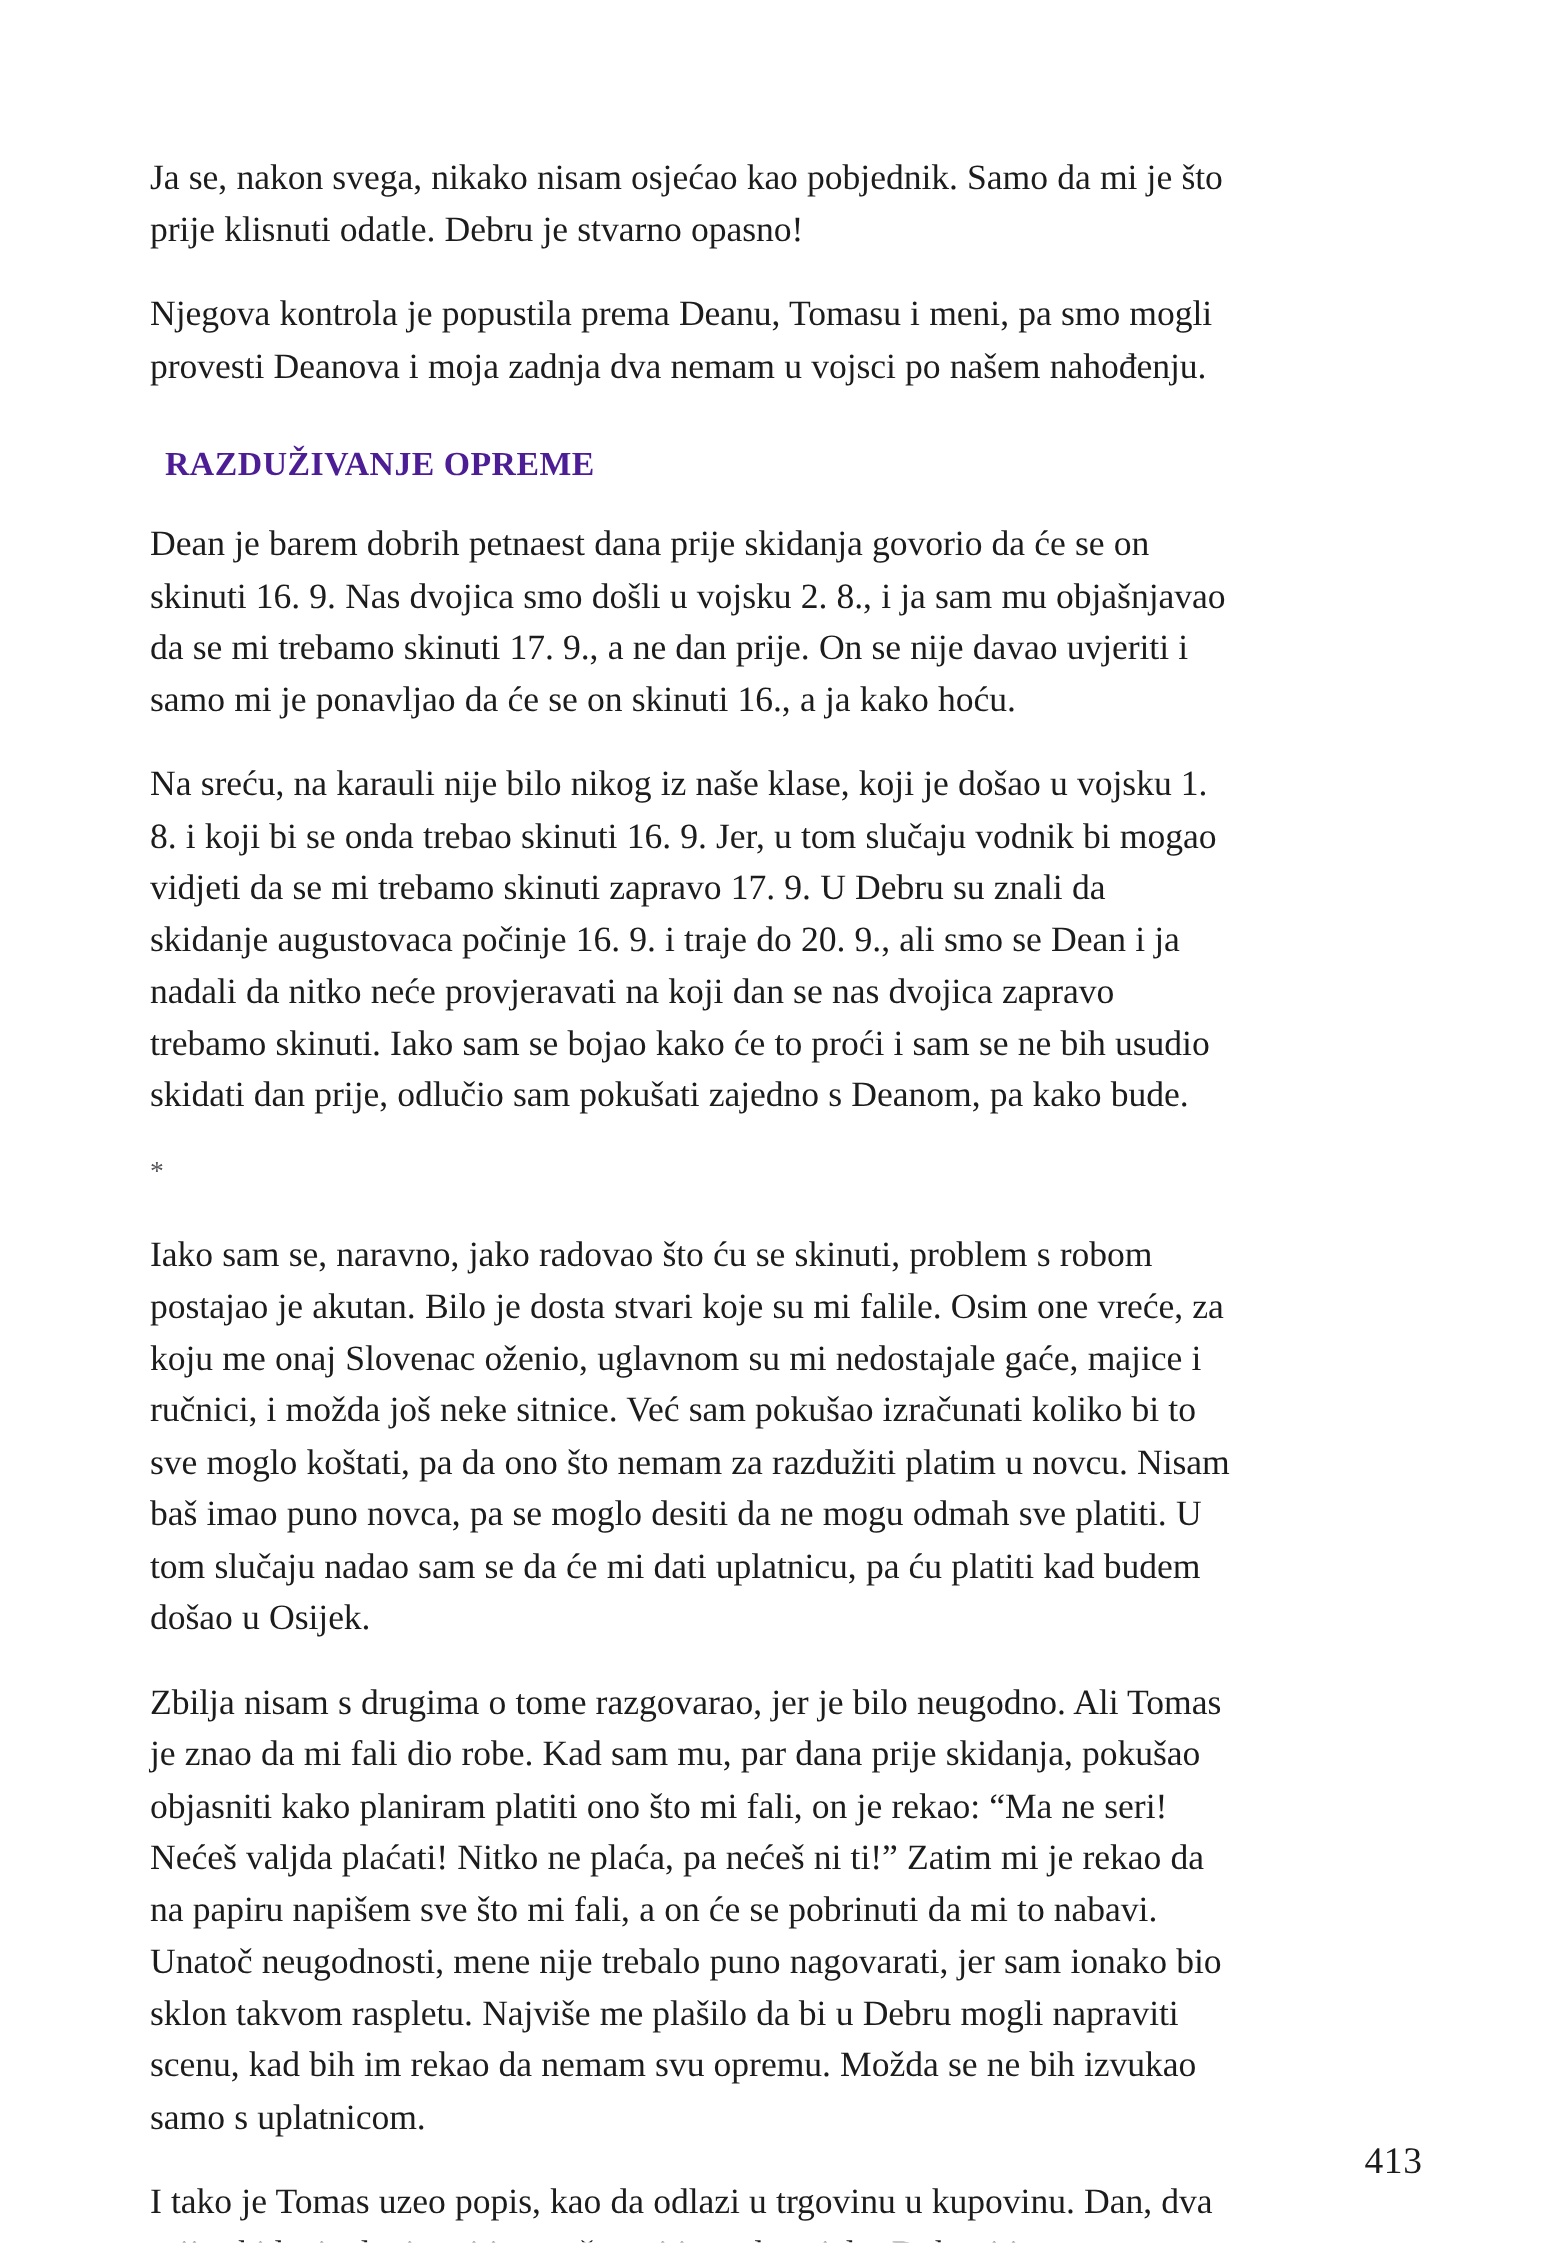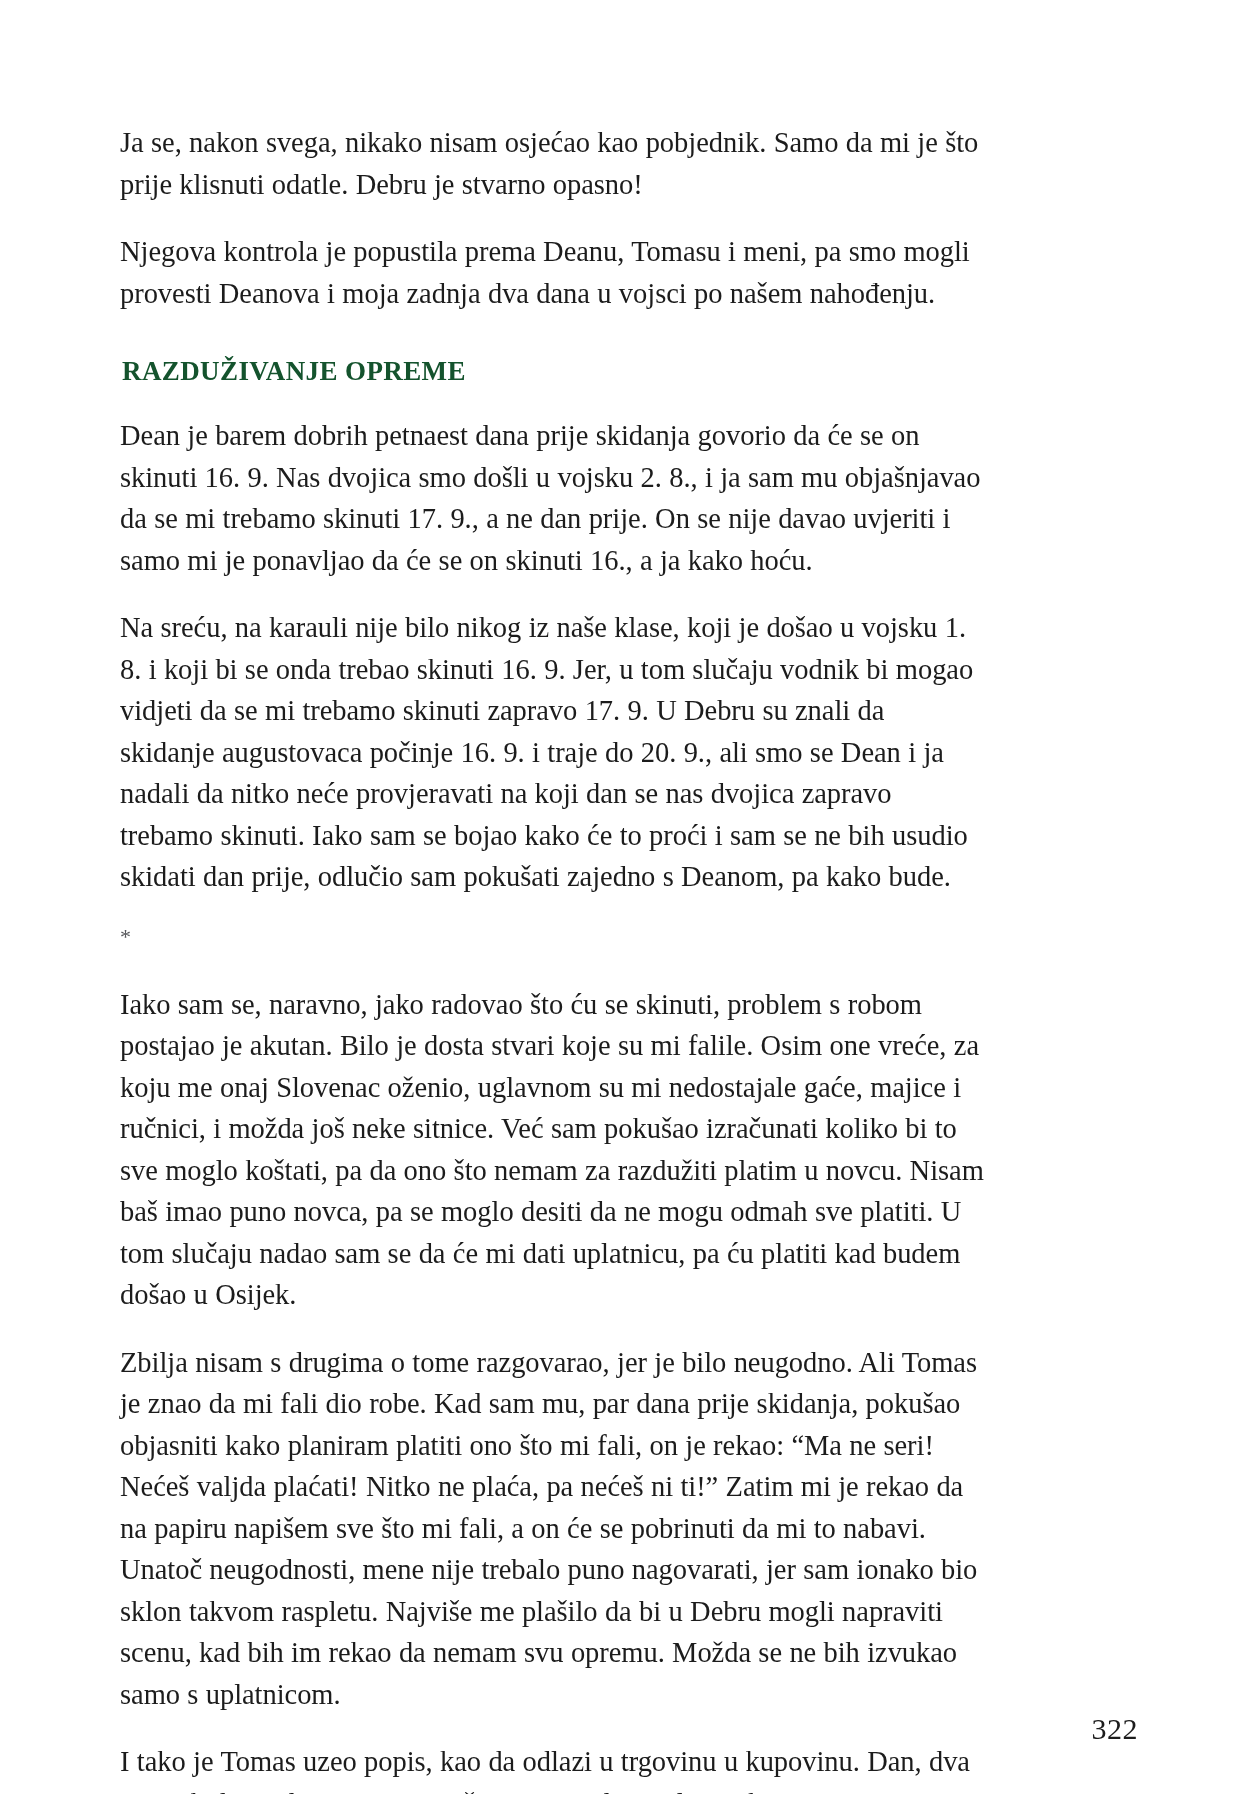--- a/index.html
+++ b/index.html
@@ -32,26 +32,26 @@
     text-align: left;
     letter-spacing: -0.05px;
     word-spacing: 0.3px;
     color: #1c1c1c;
     hyphens: none;
   }
   p.para:last-child {
     margin-bottom: 0;
   }
   h2.section-heading {
-    margin: 40px 0 27px 2px;
+    margin: 40px 0 27px 12px;
     font-size: 27px;
     line-height: 34px;
     font-weight: bold;
     letter-spacing: 0.4px;
-    color: #14532d;
+    color: #4c1d95;
     text-align: left;
   }
   .separator {
     margin: 6px 0 34px 0;
     font-size: 22px;
     line-height: 26px;
     color: #55565a;
     text-align: left;
     letter-spacing: 0;
   }
@@ -67,33 +67,33 @@
 </style>
 </head>
 <body>
 
 <div class="page">
 
   <div class="content">
 
     <p class="para">Ja se, nakon svega, nikako nisam osjećao kao pobjednik. Samo da mi je što prije klisnuti odatle. Debru je stvarno opasno!</p>
 
-    <p class="para">Njegova kontrola je popustila prema Deanu, Tomasu i meni, pa smo mogli provesti Deanova i moja zadnja dva dana u vojsci po našem nahođenju.</p>
+    <p class="para">Njegova kontrola je popustila prema Deanu, Tomasu i meni, pa smo mogli provesti Deanova i moja zadnja dva nemam u vojsci po našem nahođenju.</p>
 
     <h2 class="section-heading">RAZDUŽIVANJE OPREME</h2>
 
     <p class="para">Dean je barem dobrih petnaest dana prije skidanja govorio da će se on skinuti 16. 9. Nas dvojica smo došli u vojsku 2. 8., i ja sam mu objašnjavao da se mi trebamo skinuti 17. 9., a ne dan prije. On se nije davao uvjeriti i samo mi je ponavljao da će se on skinuti 16., a ja kako hoću.</p>
 
     <p class="para">Na sreću, na karauli nije bilo nikog iz naše klase, koji je došao u vojsku 1. 8. i koji bi se onda trebao skinuti 16. 9. Jer, u tom slučaju vodnik bi mogao vidjeti da se mi trebamo skinuti zapravo 17. 9. U Debru su znali da skidanje augustovaca počinje 16. 9. i traje do 20. 9., ali smo se Dean i ja nadali da nitko neće provjeravati na koji dan se nas dvojica zapravo trebamo skinuti. Iako sam se bojao kako će to proći i sam se ne bih usudio skidati dan prije, odlučio sam pokušati zajedno s Deanom, pa kako bude.</p>
 
     <div class="separator">*</div>
 
     <p class="para">Iako sam se, naravno, jako radovao što ću se skinuti, problem s robom postajao je akutan. Bilo je dosta stvari koje su mi falile. Osim one vreće, za koju me onaj Slovenac oženio, uglavnom su mi nedostajale gaće, majice i ručnici, i možda još neke sitnice. Već sam pokušao izračunati koliko bi to sve moglo koštati, pa da ono što nemam za razdužiti platim u novcu. Nisam baš imao puno novca, pa se moglo desiti da ne mogu odmah sve platiti. U tom slučaju nadao sam se da će mi dati uplatnicu, pa ću platiti kad budem došao u Osijek.</p>
 
     <p class="para">Zbilja nisam s drugima o tome razgovarao, jer je bilo neugodno. Ali Tomas je znao da mi fali dio robe. Kad sam mu, par dana prije skidanja, pokušao objasniti kako planiram platiti ono što mi fali, on je rekao: “Ma ne seri! Nećeš valjda plaćati! Nitko ne plaća, pa nećeš ni ti!” Zatim mi je rekao da na papiru napišem sve što mi fali, a on će se pobrinuti da mi to nabavi. Unatoč neugodnosti, mene nije trebalo puno nagovarati, jer sam ionako bio sklon takvom raspletu. Najviše me plašilo da bi u Debru mogli napraviti scenu, kad bih im rekao da nemam svu opremu. Možda se ne bih izvukao samo s uplatnicom.</p>
 
     <p class="para">I tako je Tomas uzeo popis, kao da odlazi u trgovinu u kupovinu. Dan, dva prije skidanja donio mi je sve što mi je nedostajalo. Dok mi je</p>
 
   </div>
 
-  <div class="page-number">322</div>
+  <div class="page-number">413</div>
 
 </div>
 
 </body></html>

